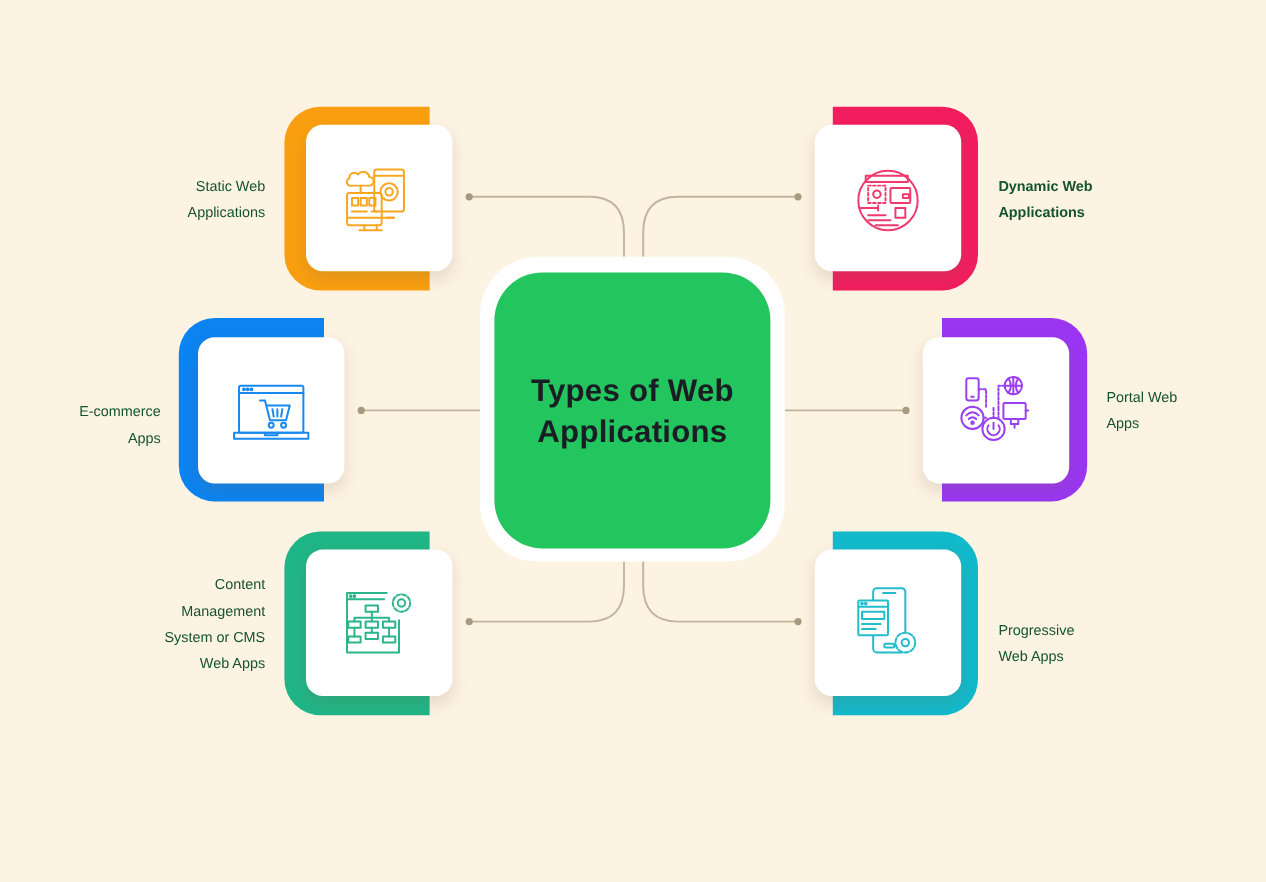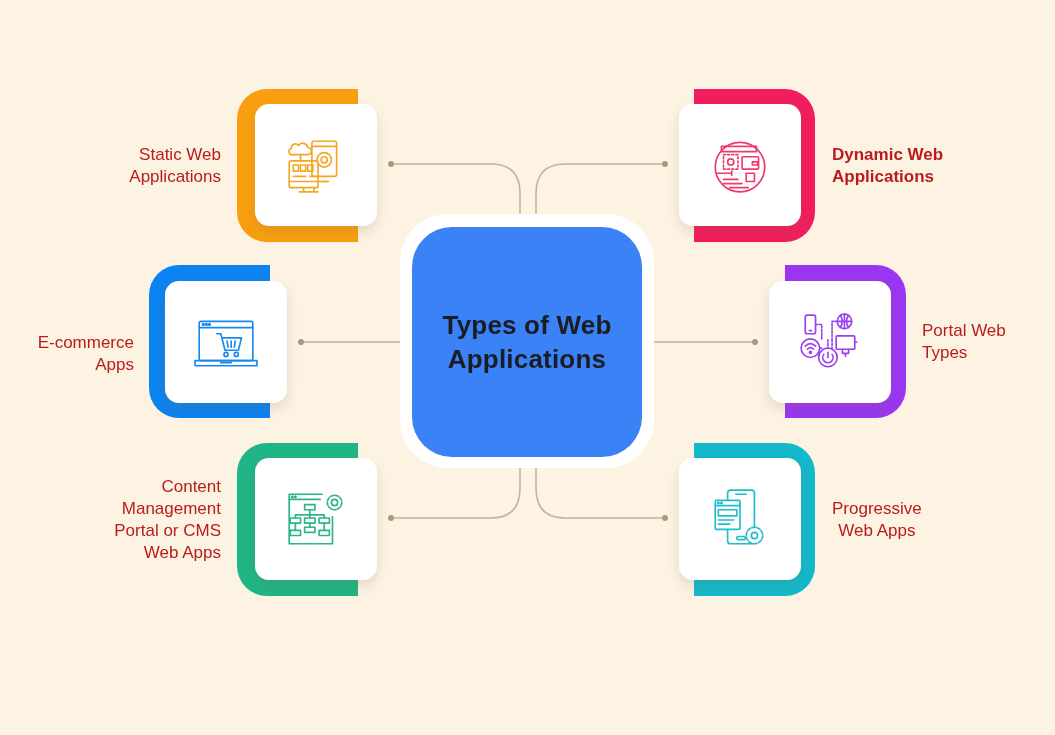--- a/index.html
+++ b/index.html
@@ -13,32 +13,32 @@
   .bracket { position: absolute; width: 121px; height: 153px; }
   .bracket.left { border-radius: 30px 0 0 30px; }
   .bracket.right { border-radius: 0 30px 30px 0; }
   .card {
     position: absolute; width: 122px; height: 122px; background: #ffffff;
     border-radius: 14px; box-shadow: 0 6px 12px rgba(120, 100, 70, 0.18);
     display: flex; align-items: center; justify-content: center;
   }
   .card svg { width: 66px; height: 66px; }
   .label {
-    position: absolute; font-size: 17px; line-height: 22px; color: #b91c1c;
+    position: absolute; font-size: 12px; line-height: 22px; color: #14532d;
     white-space: pre-line;
   }
   .label.l { text-align: right; }
   .label.r { text-align: left; }
   .center-frame {
     position: absolute; left: 400px; top: 214px; width: 254px; height: 254px;
     background: #ffffff; border-radius: 48px;
   }
   .center-box {
     position: absolute; left: 412px; top: 227px; width: 230px; height: 230px;
-    background: #3b82f6; border-radius: 40px;
+    background: #22c55e; border-radius: 40px;
     display: flex; align-items: center; justify-content: center; text-align: center;
   }
   .center-title {
     font-weight: bold; font-size: 26px; line-height: 34px; color: #1b1d24;
     white-space: pre-line; letter-spacing: 0.2px;
   }
 </style>
 </head>
 <body>
 
@@ -142,21 +142,21 @@
     <circle cx="13" cy="38" r="9"></circle>
     <path d="M8 36 Q13 31 18 36 M10 39 Q13 36 16 39"></path>
     <circle cx="13" cy="42" r="1"></circle>
     <circle cx="30" cy="47" r="9"></circle>
     <path d="M30 42 V47 M26 44 A5 5 0 1 0 34 44"></path>
     <path d="M18 15 H24 V30 M30 30 V38 M34 30 V38 M39 12 H34 V30" stroke-dasharray="2 1.6"></path>
     <path d="M22 38 H24 M56 32 H58"></path>
   </svg>
 </div>
 <div class="label r" style="left:922px; top:320px;">Portal Web
-Types</div>
+Apps</div>
 
 <div class="bracket left" style="left:237px; top:443px; background:#20b586;"></div>
 <div class="card" style="left:255px; top:458px;">
   <svg viewBox="0 0 64 64" fill="none" stroke="#2cb48a" stroke-width="1.6" stroke-linecap="round" stroke-linejoin="round">
     <path d="M38 8 H6 V56 H48 V30"></path>
     <path d="M6 13 H36"></path>
     <circle cx="9" cy="10.5" r="0.7" fill="#2cb48a"></circle>
       <circle cx="12" cy="10.5" r="0.7" fill="#2cb48a"></circle>
     <rect x="21" y="18" width="10" height="5"></rect>
     <path d="M26 23 V28 M12 28 H40 M12 28 V31 M26 28 V31 M40 28 V31"></path>
@@ -166,33 +166,33 @@
     <path d="M12 36 V43 M26 36 V40 M40 36 V43"></path>
     <rect x="21" y="40" width="10" height="5"></rect>
     <rect x="7" y="43" width="10" height="5"></rect>
       <rect x="35" y="43" width="10" height="5"></rect>
     <circle cx="50" cy="16" r="7" stroke-dasharray="3.2 1.6"></circle>
     <circle cx="50" cy="16" r="3"></circle>
   </svg>
 </div>
 <div class="label l" style="right:834px; top:476px;">Content
 Management
-Portal or CMS
+System or CMS
 Web Apps</div>
 
 <div class="bracket right" style="left:694px; top:443px; background:#12b9cb;"></div>
 <div class="card" style="left:679px; top:458px;">
   <svg viewBox="0 0 64 64" fill="none" stroke="#22bccd" stroke-width="1.6" stroke-linecap="round" stroke-linejoin="round">
     <rect x="20" y="4" width="26" height="52" rx="3"></rect>
     <path d="M28 8 H38"></path>
     <rect x="29" y="49" width="8" height="3" rx="1"></rect>
     <rect x="8" y="14" width="24" height="28" rx="1" fill="#ffffff"></rect>
     <path d="M8 19 H32"></path>
     <circle cx="11" cy="16.5" r="0.7" fill="#22bccd"></circle>
       <circle cx="14" cy="16.5" r="0.7" fill="#22bccd"></circle>
     <rect x="11" y="23" width="18" height="6"></rect>
     <path d="M11 33 H26 M11 37 H22"></path>
     <circle cx="46" cy="48" r="8" stroke-dasharray="3.4 1.6" fill="#ffffff"></circle>
     <circle cx="46" cy="48" r="3"></circle>
   </svg>
 </div>
-<div class="label r" style="left:832px; top:498px;text-align:center;">Progressive
+<div class="label r" style="left:832px; top:514px;">Progressive
 Web Apps</div>
 
 </body></html>

